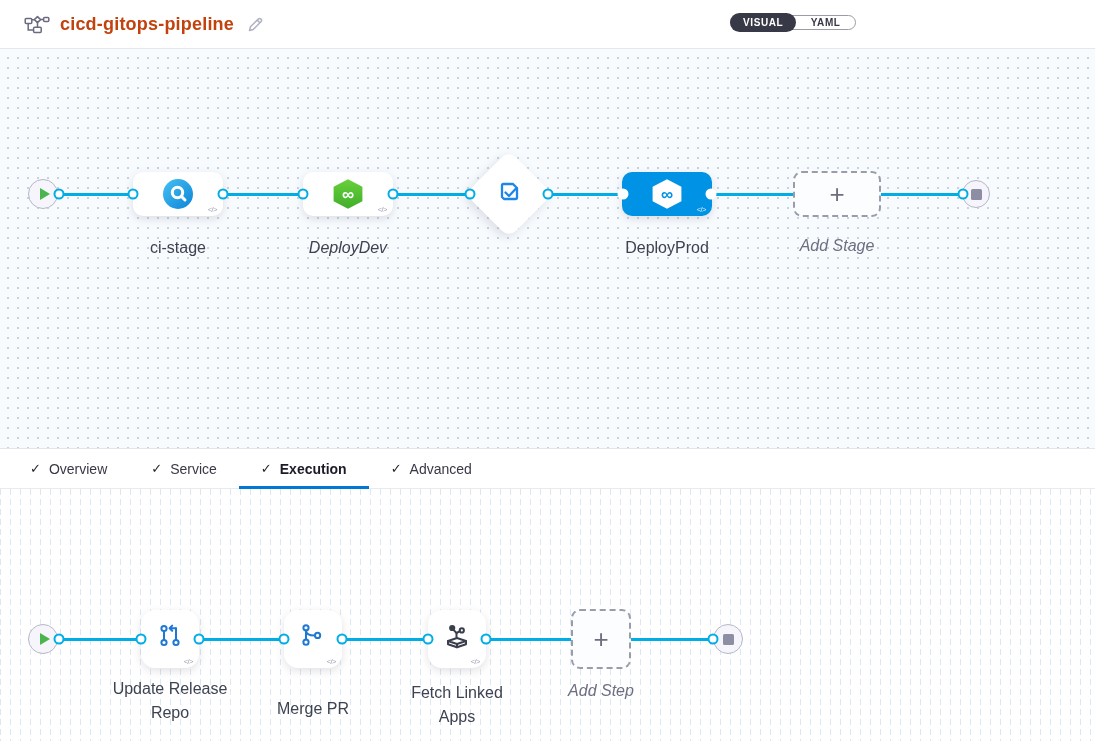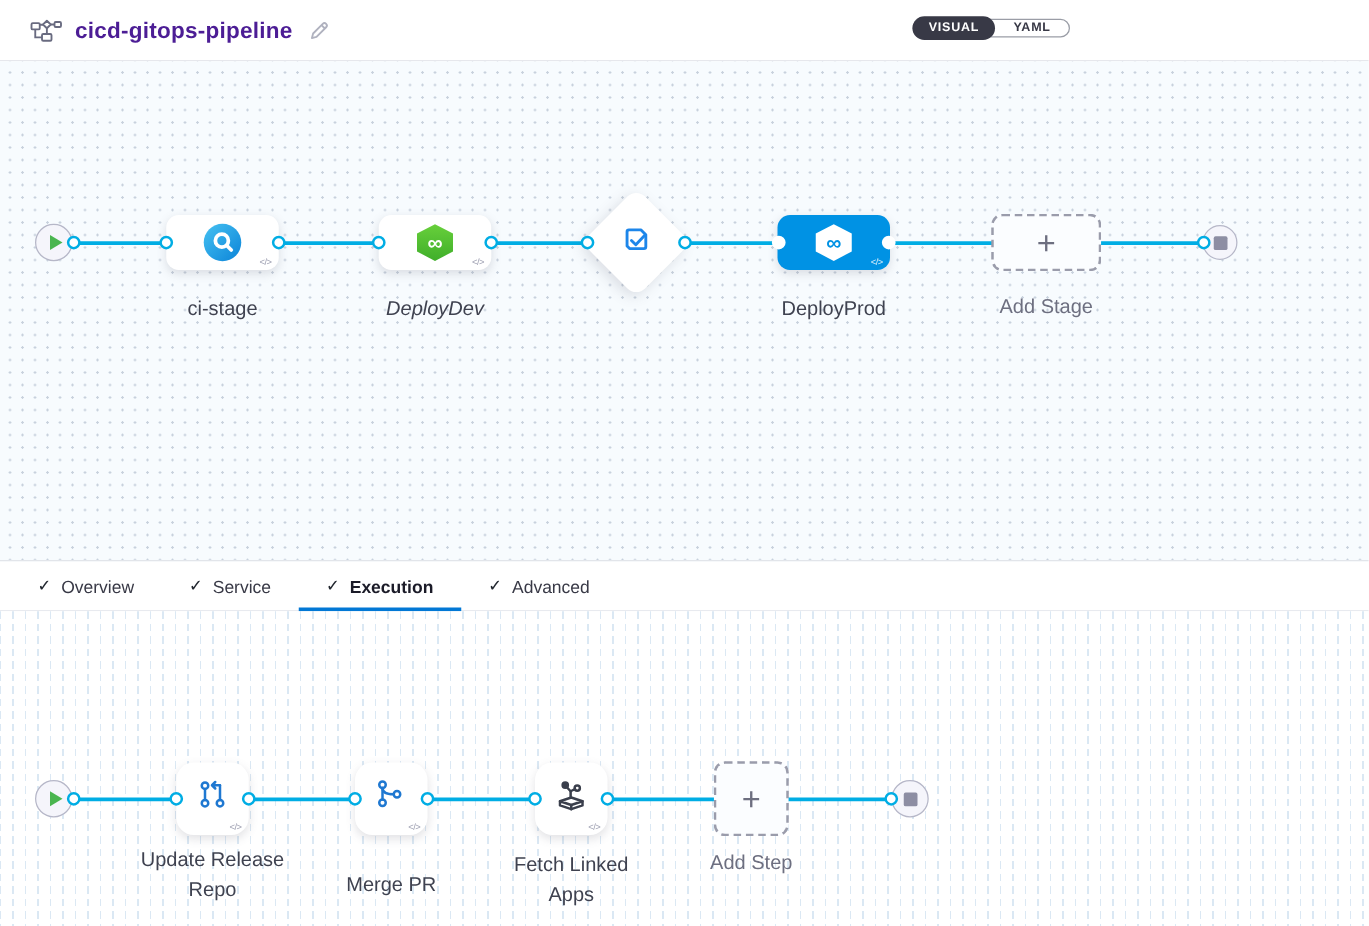--- a/index.html
+++ b/index.html
@@ -5,21 +5,21 @@
   * { box-sizing: border-box; margin: 0; padding: 0; }
   html, body { width: 1095px; height: 741px; overflow: hidden; }
   body { font-family: "Liberation Sans", "DejaVu Sans", sans-serif; background: #fff; color: #383946; }
 
   
   .header {
     height: 49px; background: #fff; border-bottom: 1px solid #e6e7ec;
     display: flex; align-items: center; padding: 0 24px; position: relative;
   }
   .pipeline-icon { display: inline-flex; margin-right: 10px; }
-  .page-title { font-size: 18px; font-weight: 700; color: #4c1d95; letter-spacing: .2px; }
+  .page-title { font-size: 18px; font-weight: 700; color: #c2410c; letter-spacing: .2px; }
   .edit-icon { margin-left: 12px; display: inline-flex; cursor: pointer; }
   .mode-toggle {
     position: absolute; left: 730px; top: 15px; height: 15px; width: 126px;
     border: 1px solid #9a9da6; border-radius: 10px; background: #fff;
     display: flex; align-items: center; font-size: 10px; font-weight: 700; letter-spacing: .6px;
   }
   .mode-visual {
     height: 19px; margin: -1px 0 0 -1px; padding: 0 13px; border-radius: 10px;
     background: #383946; color: #fff; display: flex; align-items: center; cursor: pointer;
   }
@@ -81,21 +81,21 @@
     display: flex; align-items: center; justify-content: center; z-index: 3; cursor: pointer;
     color: #6d6f80; font-size: 26px; font-weight: 300;
   }
 
   .code-badge { position: absolute; right: 6px; bottom: 2px; font-size: 7.5px; color: #a0a2b3; letter-spacing: -.5px; }
   .stage-node.selected .code-badge { color: rgba(255,255,255,.85); }
 
   .node-label {
     position: absolute; text-align: center; font-size: 16px; color: #3f4250; line-height: 1.5; z-index: 2;
   }
-  .node-label.muted { color: #6d6f80; }
+  .node-label.muted { color: #6d6f80; font-style: italic; }
 
   .ci-circle {
     width: 30px; height: 30px; border-radius: 50%;
     background: linear-gradient(135deg, #45c1f2, #0c84d8);
     display: flex; align-items: center; justify-content: center;
   }
   .hex {
     width: 32px; height: 30px;
     clip-path: polygon(50% 1%, 95% 26%, 95% 74%, 50% 99%, 5% 74%, 5% 26%);
     display: flex; align-items: center; justify-content: center;

